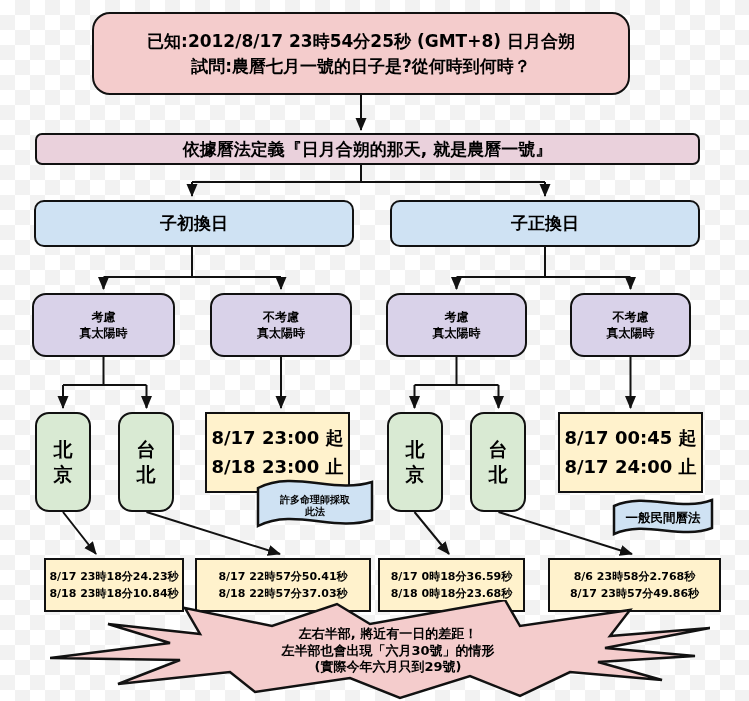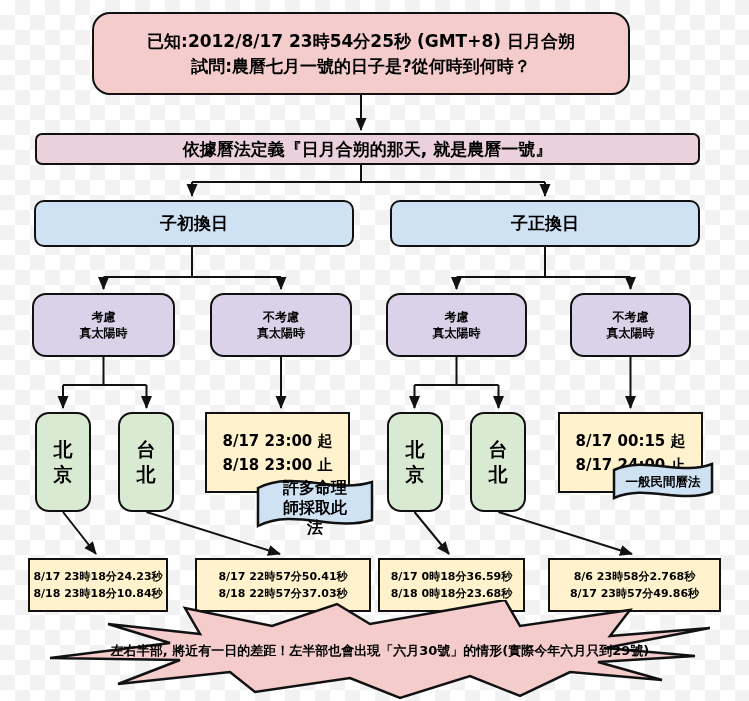--- a/index.html
+++ b/index.html
@@ -33,45 +33,45 @@
   .solar.s1{left:32px;width:143px;}
   .solar.s2{left:210px;width:142px;}
   .solar.s3{left:386px;width:141px;}
   .solar.s4{left:570px;width:121px;}
   .city{top:412px;height:100px;width:56px;border-radius:14px;font-size:19px;line-height:1.3;}
   .city .vtext{width:1.15em;word-break:break-all;margin:auto;}
   .city.c1{left:35px;}
   .city.c2{left:118px;}
   .city.c3{left:387px;}
   .city.c4{left:470px;}
-  .range{top:412px;width:145px;height:81px;font-size:15px;line-height:1.6;}
+  .range{top:412px;width:145px;height:81px;font-size:18px;line-height:1.6;}
   .range.r1{left:205px;}
   .range.r2{left:558px;}
   .result{top:558px;height:54px;font-size:11px;line-height:1.55;}
-  .result.b1{left:28px;width:140px;}
+  .result.b1{left:44px;width:140px;}
   .result.b2{left:195px;width:176px;}
   .result.b3{left:378px;width:147px;}
   .result.b4{left:548px;width:173px;}
   .overlay{position:absolute;left:0;top:0;width:749px;height:701px;pointer-events:none;}
   .ribbon{position:absolute;}
   .ribbon svg{display:block;}
   .ribbon .rtext{
     position:absolute;left:0;top:0;width:100%;height:100%;
     display:flex;align-items:center;justify-content:center;text-align:center;
-    font-size:16px;line-height:1.25;
+    font-size:10px;line-height:1.25;
   }
   .ribbon.rb1{left:256px;top:474px;width:118px;height:56px;}
   .ribbon.rb1 .rtext{padding-top:4px;}
   .ribbon.rb1 .wrap{width:76px;margin:auto;}
-  .ribbon.rb2{left:612px;top:458px;width:102px;height:44px;}
+  .ribbon.rb2{left:612px;top:494px;width:102px;height:44px;}
   .ribbon.rb2 .rtext{padding-top:2px;font-size:12.5px;}
   .burst{position:absolute;left:50px;top:600px;width:660px;height:100px;}
   .burst .btext{
-    position:absolute;left:0;top:0;width:100%;height:100%;
-    display:flex;align-items:center;justify-content:center;
+    position:absolute;left:8px;top:0;width:100%;height:100%;
+    display:flex;flex-direction:column;align-items:center;justify-content:center;
     text-align:center;font-size:13px;line-height:1.3;padding-top:2px;box-sizing:border-box;
   }
   .shape-fill{fill:var(--blue,#cfe2f3);stroke:#111;stroke-width:2.5;}
   .burst-fill{fill:var(--pink,#f4cccc);stroke:#111;stroke-width:2.5;stroke-linejoin:miter;}
   .conn{stroke:#111;stroke-width:2;fill:none;}
 </style>
 </head>
 <body>
 
 <div class="stage">
@@ -155,21 +155,21 @@
   </div>
   <div class="box green city c4">
     <div class="vtext">台北</div>
   </div>
 
   <div class="box yellow range r1">
     <span>8/17 23:00 起</span>
     <span>8/18 23:00 止</span>
   </div>
   <div class="box yellow range r2">
-    <span>8/17 00:15 起</span>
+    <span>8/17 00:45 起</span>
     <span>8/17 24:00 止</span>
   </div>
 
   <div class="ribbon rb1">
     <svg width="118" height="56" viewBox="0 0 118 56">
       <path class="shape-fill" d="M2,14 C 38,-4 78,20 116,8 L116,46 C 78,58 38,34 2,52 Z"></path>
     </svg>
     <div class="rtext">
         <div class="wrap">許多命理師採取此法</div>
       </div>

